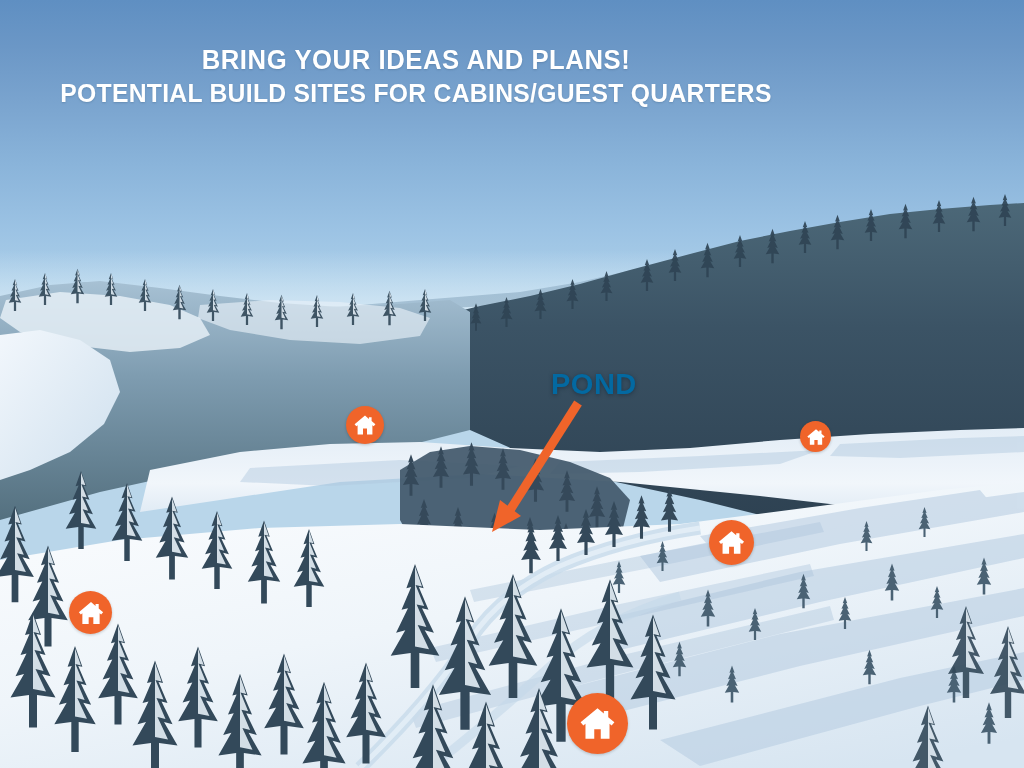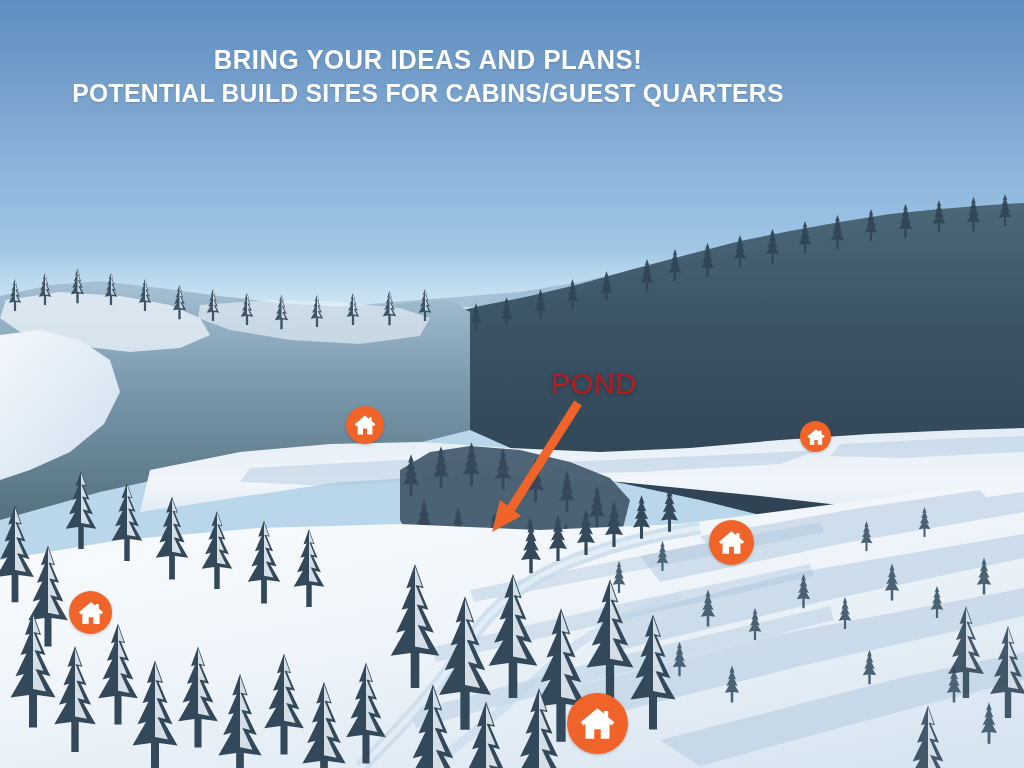--- a/index.html
+++ b/index.html
@@ -33,21 +33,21 @@
     position: absolute; left: 0; top: 250px; width: 1024px; height: 90px;
     background: linear-gradient(to bottom, rgba(205,228,243,0) 0%, rgba(214,233,245,.85) 70%, rgba(222,238,248,.95) 100%);
   }
 
   
   .land { position: absolute; left: 0; top: 0; width: 1024px; height: 768px; }
   .land svg { display: block; width: 1024px; height: 768px; }
 
   
   .title-block {
-    position: absolute; left: 12px; top: 44px; width: 832px;
+    position: absolute; left: 0; top: 44px; width: 832px;
     text-align: center;
     pointer-events: none;
   }
   .title-line1 {
     display: block;
     color: #ffffff;
     font-weight: bold;
     font-size: 27px;
     line-height: 33px;
     letter-spacing: .6px;
@@ -62,22 +62,22 @@
     line-height: 32px;
     letter-spacing: .3px;
     transform: scaleX(.95);
     text-shadow: 0 1px 2px rgba(40,70,100,.25);
   }
 
   
   .pond-label {
     position: absolute;
     left: 551px; top: 369px;
-    color: #b91c1c;
-    font-weight: normal;
+    color: #0369a1;
+    font-weight: bold;
     font-size: 29px;
     line-height: 30px;
     letter-spacing: .5px;
     text-shadow: 0 1px 4px rgba(20,35,50,.55);
     pointer-events: none;
   }
   .pond-arrow {
     position: absolute; left: 0; top: 0; width: 1024px; height: 768px;
     pointer-events: none;
   }

